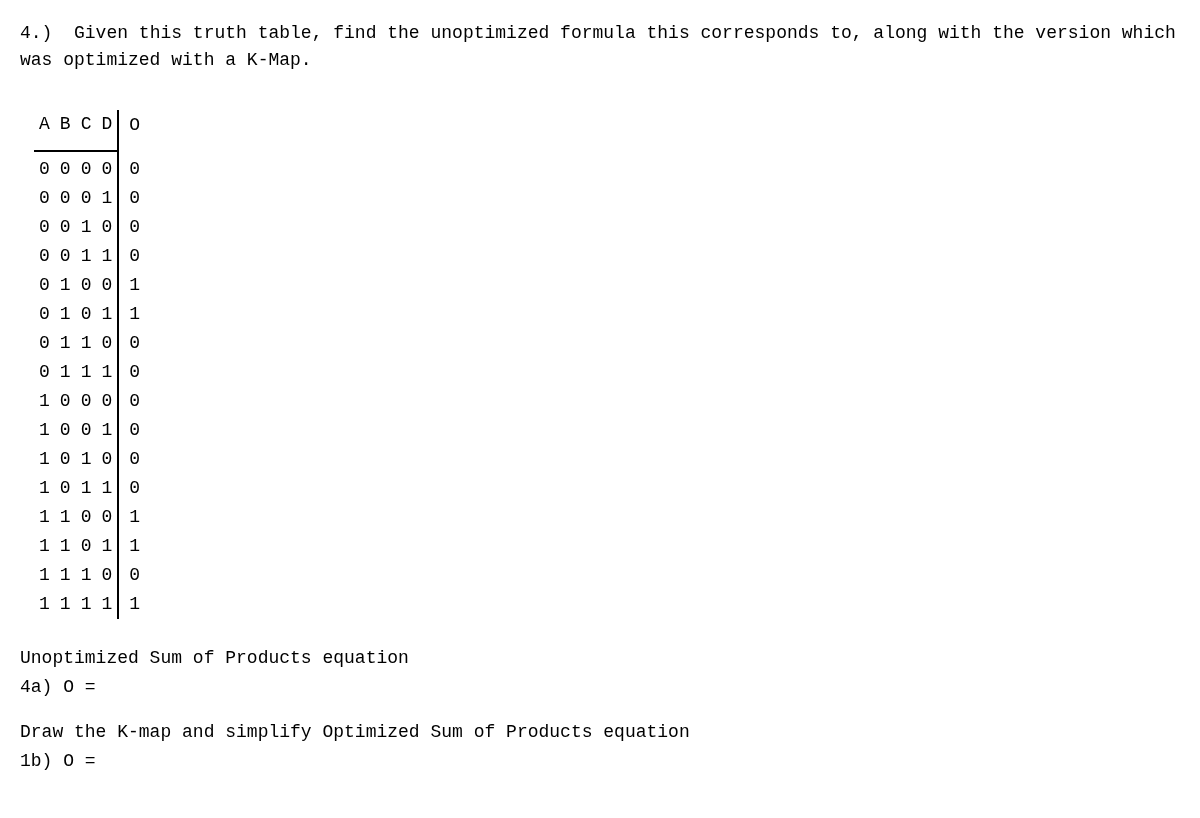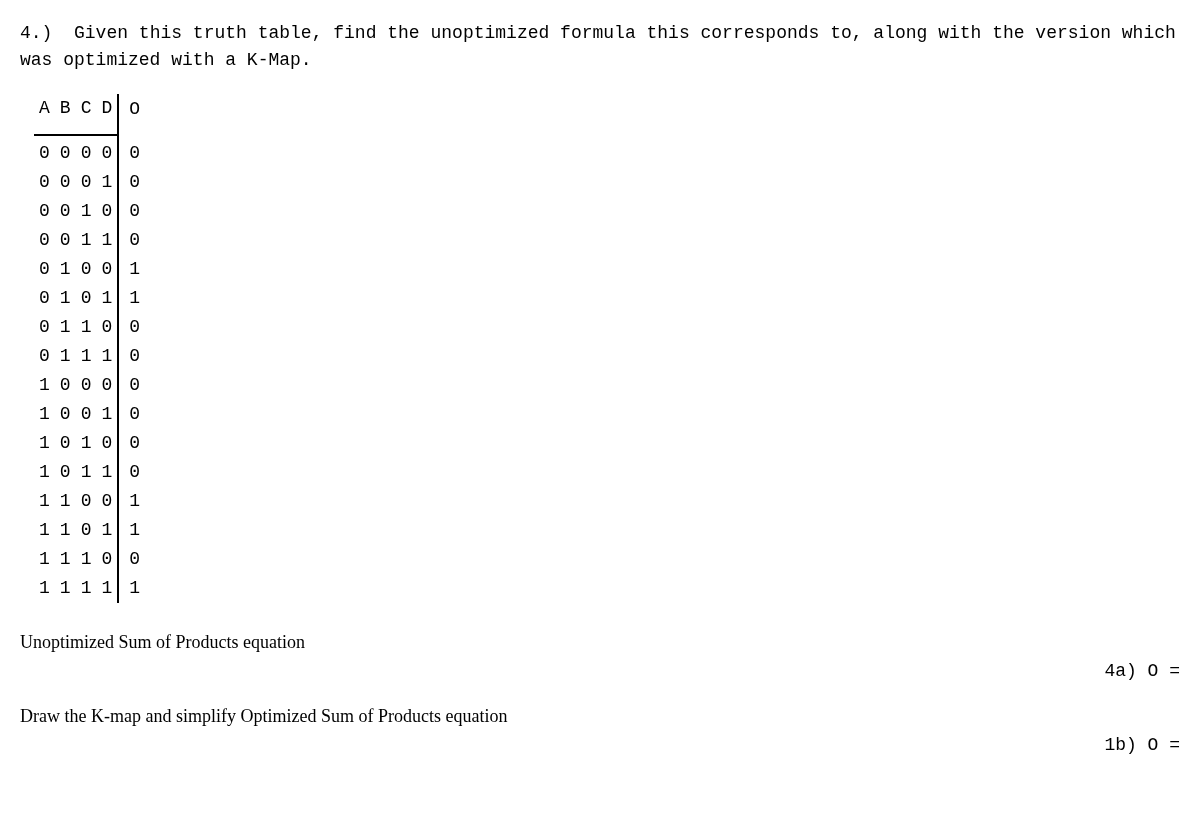--- a/index.html
+++ b/index.html
@@ -11,21 +11,21 @@
       font-family: "Courier New", Courier, monospace;
       font-size: 18px;
       line-height: 1.5;
       padding: 20px;
       background: #ffffff;
       color: #000000;
       width: 1200px;
       height: 818px;
     }
     .question-text {
-      margin-bottom: 20px;
+      margin-bottom: 36px;
       white-space: pre-wrap;
     }
     .truth-table {
       margin-left: 14px;
       margin-bottom: 26px;
       font-family: "Courier New", Courier, monospace;
       border-collapse: collapse;
     }
     .truth-table td, .truth-table th {
       padding: 1px 5px;
@@ -46,25 +46,23 @@
     .truth-table tbody tr:first-child td.sep {
       border-top: none;
       padding-top: 4px;
     }
     .hline-cell {
       border-top: 2px solid #000;
     }
     .section-label {
       margin-top: 10px;
       margin-bottom: 2px;
-      font-family: Liberation Serif, serif;
     }
     .answer-line {
       margin-bottom: 18px;
-      text-align: right;
     }
   </style>
 </head>
 <body>
 
 <div class="question-text"><span>4.)</span>  <span>Given this truth table, find the unoptimized formula this corresponds to, along with the version which was optimized with a K-Map.</span></div>
 
 <table class="truth-table">
   <thead>
     <tr class="header-row">

